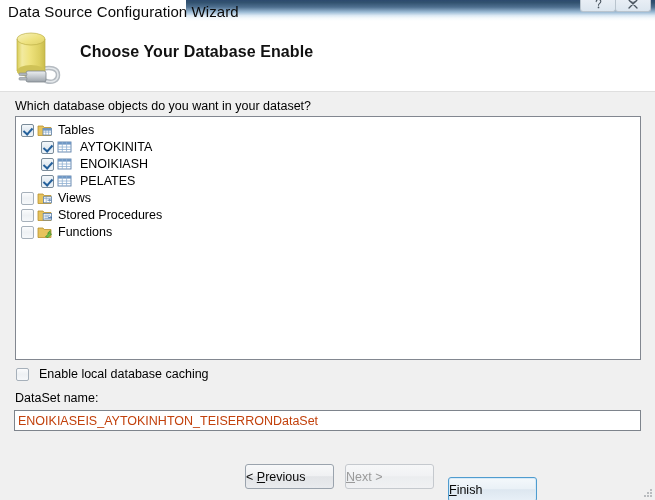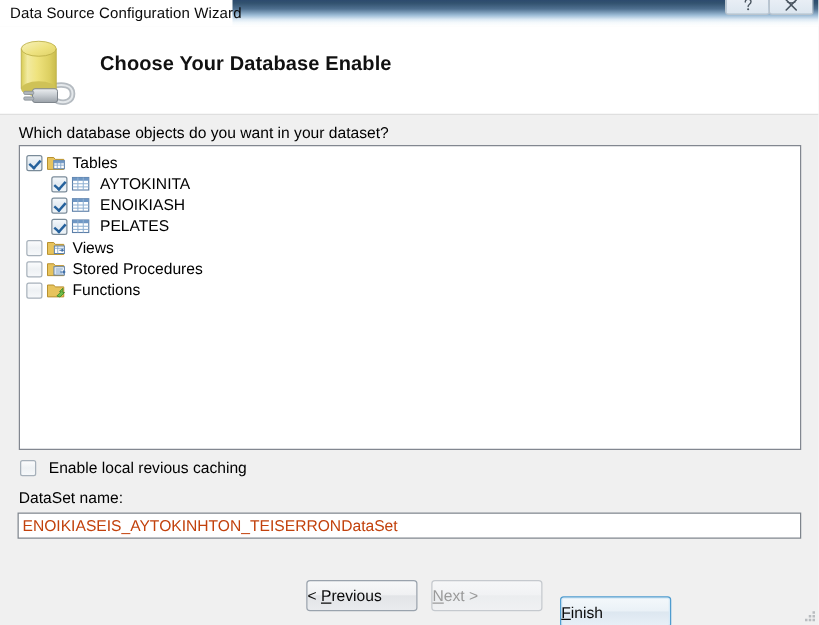--- a/index.html
+++ b/index.html
@@ -46,21 +46,21 @@
         #32526f 12%,
         #4f7090 34%,
         #9dbcd6 58%,
         #dce9f4 74%,
         #f4f9fc 86%,
         #ffffff 100%);
   }
   .titlebar-title {
     position: absolute;
     left: 8px; top: 3px;
-    font-size: 12px;
+    font-size: 15px;
     color: #0a0a0a;
     white-space: nowrap;
     letter-spacing: 0.1px;
   }
   .win-buttons {
     position: absolute;
     right: 4px;
     top: -13px;
     display: flex;
   }
@@ -421,21 +421,21 @@
             </svg>
           </span>
           <span class="tree-label">Functions</span>
         </div>
 
       </div>
     </div>
 
     <div class="cache-row">
       <span class="cbx unchecked"></span>
-      <span class="cache-label">Enable local revious caching</span>
+      <span class="cache-label">Enable local database caching</span>
     </div>
 
     <div class="ds-label">DataSet name:</div>
     <input class="ds-input" type="text" value="ENOIKIASEIS_AYTOKINHTON_TEISERRONDataSet" style="">
   </div>
 
   <div class="footer">
     <button class="btn" id="btn-previous">
       <span>&lt;&nbsp;<u>P</u>revious</span>
     </button>

